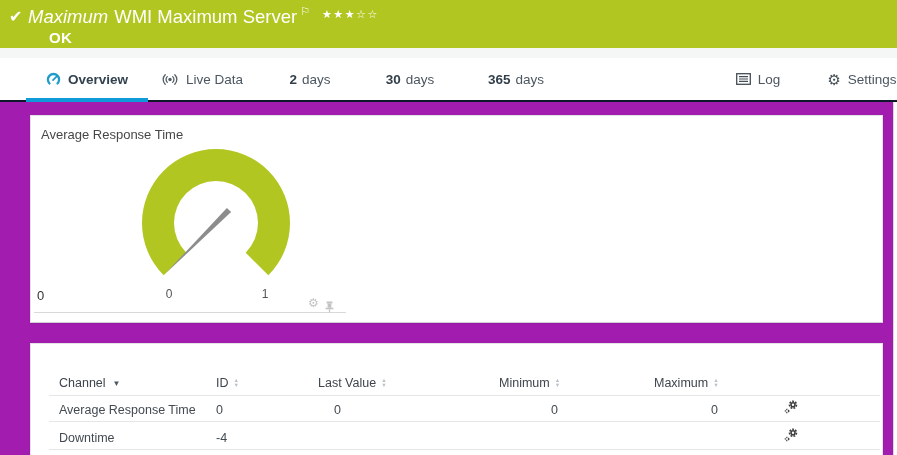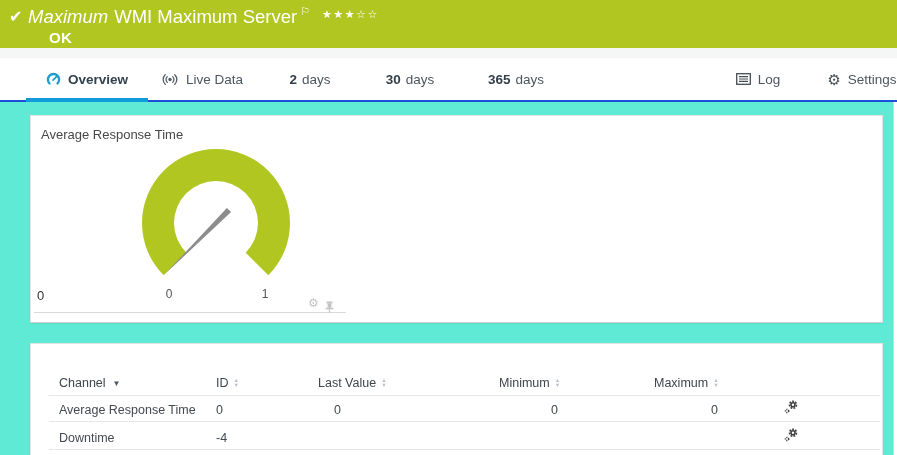--- a/index.html
+++ b/index.html
@@ -10,31 +10,31 @@
   .topbar{position:absolute;left:0;top:0;width:897px;height:48px;background:#b1c620;color:#fff;}
   .topbar .check{position:absolute;left:9px;top:7px;font-size:16px;font-weight:bold;}
   .titleline{position:absolute;left:28px;top:5px;font-size:18.5px;white-space:nowrap;}
   .titleline .prefix{font-style:italic;margin-right:6px;}
   .flag{font-size:11px;vertical-align:8px;margin-left:3px;}
   .stars{font-size:11px;letter-spacing:1.5px;vertical-align:5px;margin-left:12px;}
   .okstatus{position:absolute;left:49px;top:29px;font-size:15px;font-weight:bold;letter-spacing:.3px;}
 
   
   .substrip{position:absolute;left:0;top:48px;width:897px;height:10px;background:#f5f6f6;}
-  .tabbar{position:absolute;left:0;top:58px;width:897px;height:42px;background:#fff;border-bottom:2px solid #1d4ed8;}
+  .tabbar{position:absolute;left:0;top:58px;width:897px;height:42px;background:#fff;border-bottom:2px solid #0f172a;}
   .tab{position:absolute;top:0;height:42px;display:flex;align-items:center;justify-content:center;
        font-size:13.5px;color:#4c5660;cursor:pointer;white-space:nowrap;}
   .tab .ticon{display:inline-flex;margin-right:7px;align-items:center;}
   .tab .num{font-weight:bold;color:#323f4a;margin-right:5px;}
   .tab.active{color:#33424f;font-weight:bold;}
   .tab.active .underline{position:absolute;left:0;right:0;bottom:-2px;height:4px;background:#0e9bd8;}
   .gearglyph{font-size:15px;color:#454e56;line-height:1;}
 
   
-  .content{position:absolute;left:0;top:102px;width:893px;height:353px;background:#5eead4;
+  .content{position:absolute;left:0;top:102px;width:893px;height:353px;background:#a21caf;
            border-right:1px solid #d8d8d8;overflow:hidden;}
   .card{position:absolute;background:#fff;border:1px solid #e3e3e3;border-bottom-color:#cfcfcf;
         box-shadow:0 1px 1px rgba(0,0,0,.05);}
   .gauge-card{left:30px;top:13px;width:851px;height:206px;}
   .card-title{position:absolute;left:10px;top:11px;font-size:13px;color:#474747;}
 
   .gauge-svg{position:absolute;left:105px;top:27px;}
   .gscale{position:absolute;top:171px;width:12px;text-align:center;font-size:12px;color:#555;}
   .gscale.min{left:132px;} .gscale.max{left:228px;}
   .axis-zero{position:absolute;left:6px;top:172px;font-size:13px;color:#333;}

